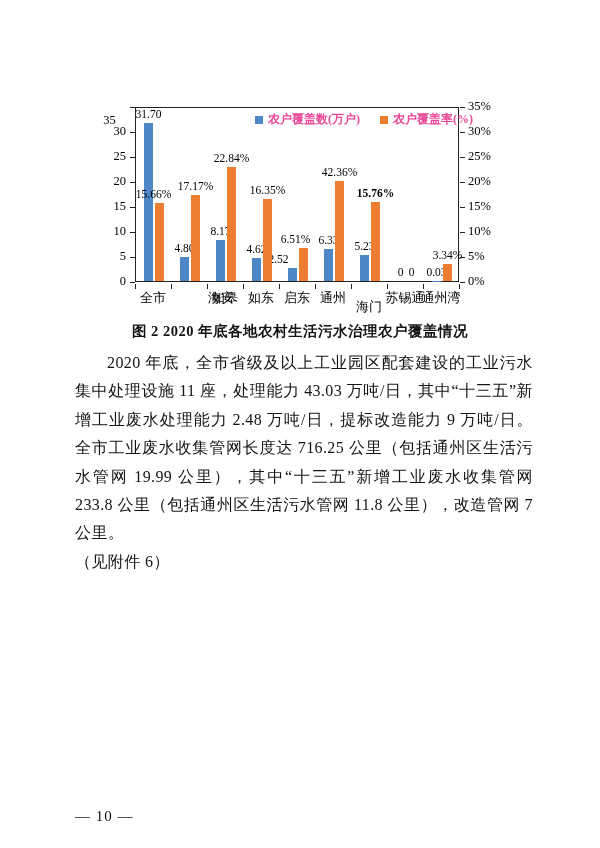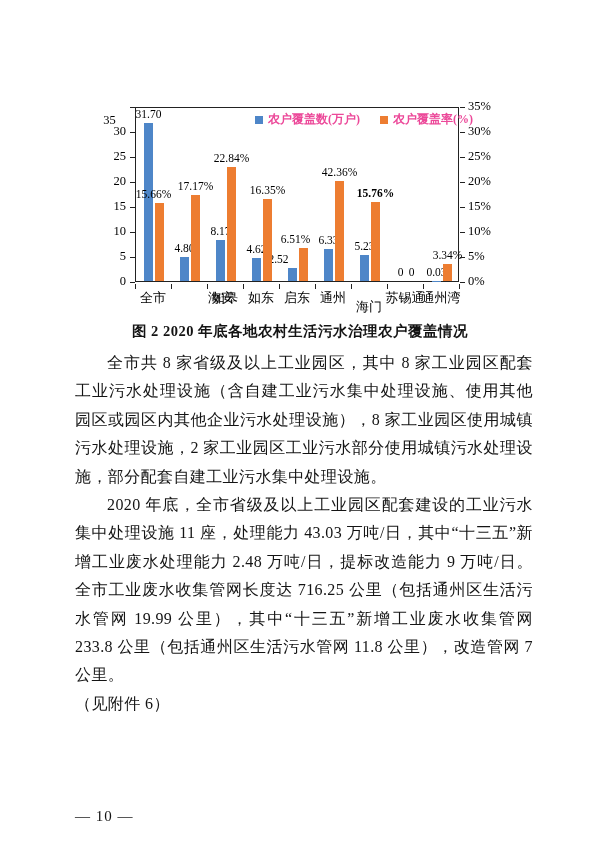--- a/index.html
+++ b/index.html
@@ -155,20 +155,19 @@
       <div class="cat-label" style="left: 204px; top: 197px;">启东</div>
       <div class="cat-label" style="left: 240px; top: 197px;">通州</div>
       <div class="cat-label" style="left: 276px; top: 197px; margin-top: 9px;">海门</div>
       <div class="cat-label" style="left: 312px; top: 197px;">苏锡通</div>
       <div class="cat-label" style="left: 348px; top: 197px;">通州湾</div>
     </div>
 
   <div class="caption">图 2 2020 年底各地农村生活污水治理农户覆盖情况</div>
 
   <div class="body-text">
-    <p>全市共 8 家省级及以上工业园区，其中 8 家工业园区配套工业污水处理设施（含自建工业污水集中处理设施、使用其他园区或园区内其他企业污水处理设施），8 家工业园区使用城镇污水处理设施，2 家工业园区工业污水部分使用城镇污水处理设施，部分配套自建工业污水集中处理设施。</p>
     <p>2020 年底，全市省级及以上工业园区配套建设的工业污水集中处理设施 11 座，处理能力 43.03 万吨/日，其中“十三五”新增工业废水处理能力 2.48 万吨/日，提标改造能力 9 万吨/日。全市工业废水收集管网长度达 716.25 公里（包括通州区生活污水管网 19.99 公里），其中“十三五”新增工业废水收集管网 233.8 公里（包括通州区生活污水管网 11.8 公里），改造管网 7 公里。</p>
     <p class="no-indent">（见附件 6）</p>
   </div>
 
   <div class="footer">— 10 —</div>
 
 </div>
 
 </body></html>

